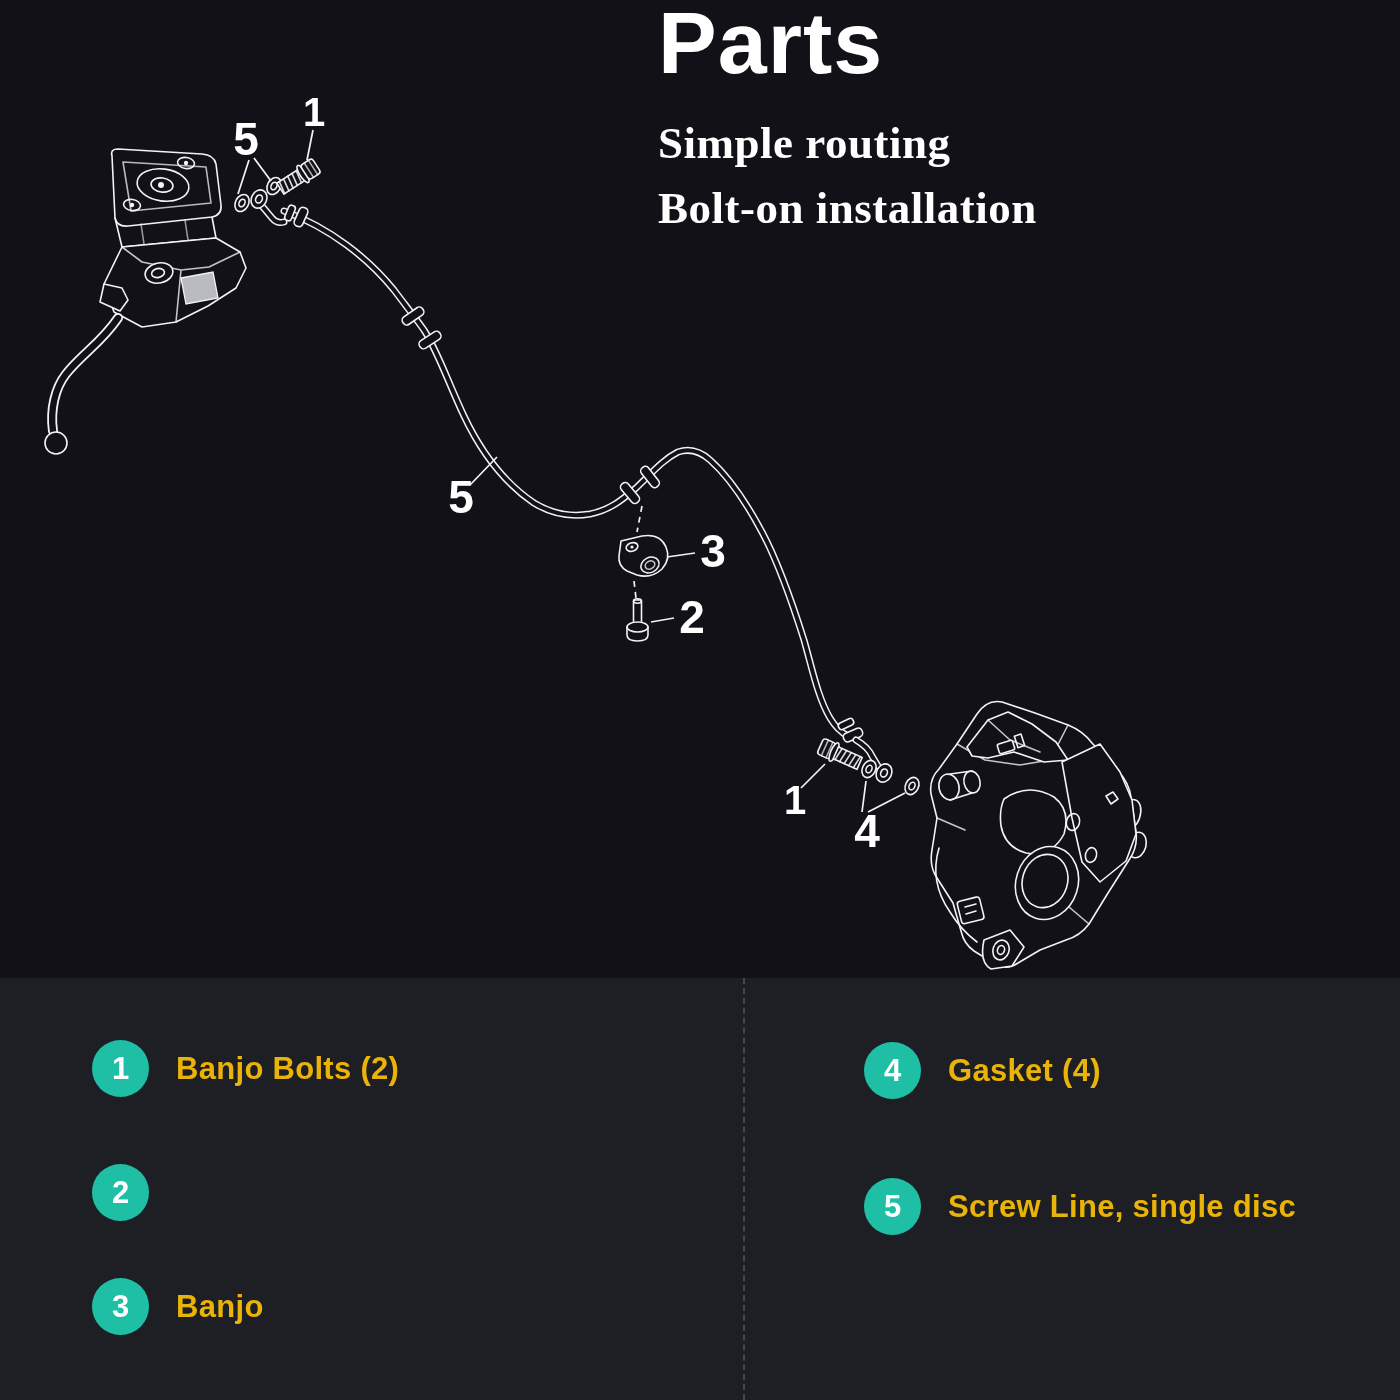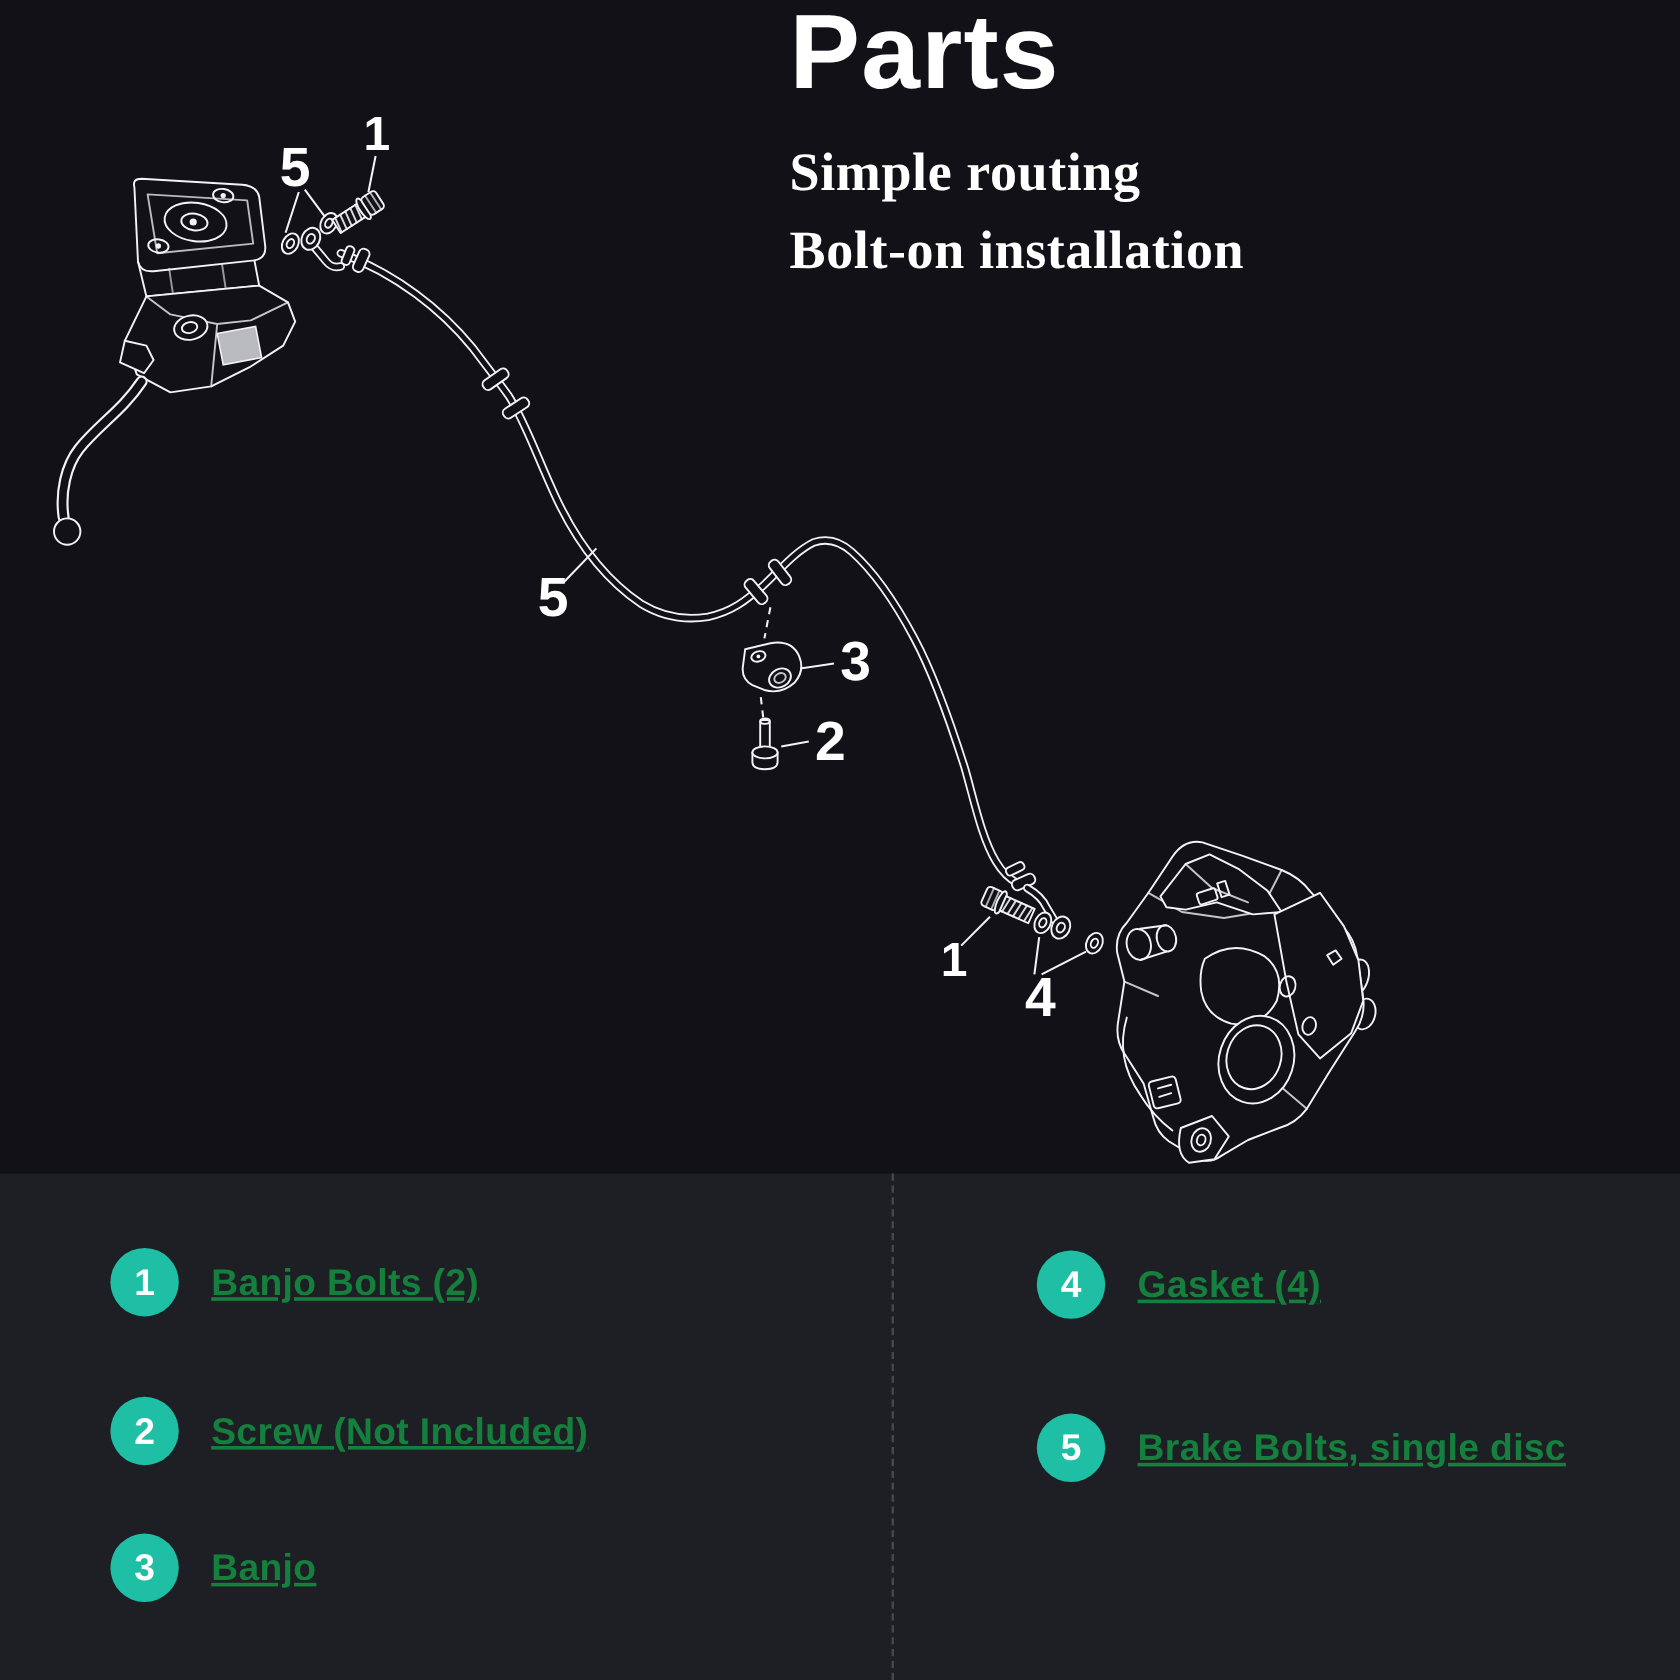--- a/index.html
+++ b/index.html
@@ -28,21 +28,21 @@
   .dash{stroke-dasharray:6 5;}
   .pad{fill:#B9BBC0;stroke:#F2F3F5;stroke-width:1.3;}
   .callout{position:absolute;color:#FFFFFF;font-weight:bold;font-size:46px;
            transform:translate(-50%,-50%);line-height:1;}
   .callout.sm{font-size:40px;}
   
   .legend-item{position:absolute;display:flex;align-items:center;gap:27px;}
   .badge{width:57px;height:57px;border-radius:50%;background:#1FBFA5;color:#FFFFFF;
          font-size:31px;font-weight:bold;display:flex;align-items:center;justify-content:center;
          flex:0 0 57px;}
-  .legend-label{color:#15803d;font-size:31px;font-weight:bold;letter-spacing:0.3px;white-space:nowrap;text-decoration:underline;}
+  .legend-label{color:#eab308;font-size:31px;font-weight:bold;letter-spacing:0.3px;white-space:nowrap;}
 </style>
 </head>
 <body>
 
 <div class="stage">
 
   <div class="diagram">
     <svg width="1400" height="978" viewBox="0 0 1400 978">
 
       <g>
@@ -216,28 +216,27 @@
 
   <div class="bottom-panel"></div>
   <div class="v-divider"></div>
 
   <div class="legend-item" style="left:92px;top:1040px;">
     <span class="badge">1</span>
     <span class="legend-label">Banjo Bolts (2)</span>
   </div>
   <div class="legend-item" style="left:92px;top:1164px;">
     <span class="badge">2</span>
-    <span class="legend-label">Screw (Not Included)</span>
   </div>
   <div class="legend-item" style="left:92px;top:1278px;">
     <span class="badge">3</span>
     <span class="legend-label">Banjo</span>
   </div>
   <div class="legend-item" style="left:864px;top:1042px;">
     <span class="badge">4</span>
     <span class="legend-label">Gasket (4)</span>
   </div>
   <div class="legend-item" style="left:864px;top:1178px;">
     <span class="badge">5</span>
-    <span class="legend-label">Brake Bolts, single disc</span>
+    <span class="legend-label">Screw Line, single disc</span>
   </div>
 
 </div>
 
 </body></html>

